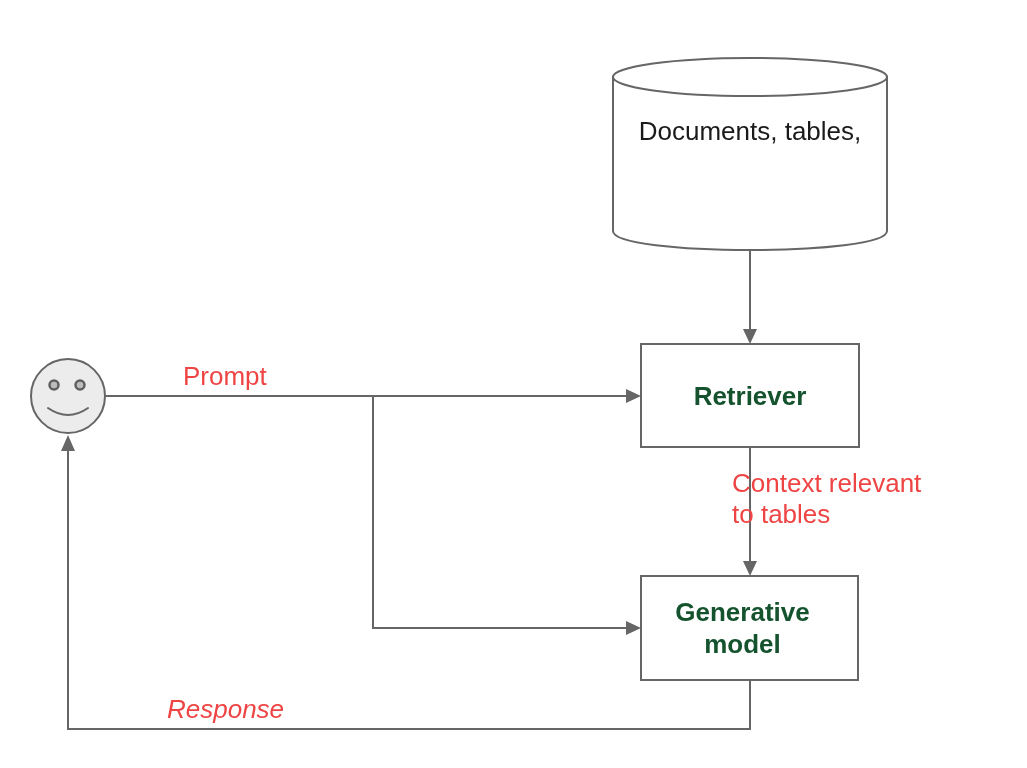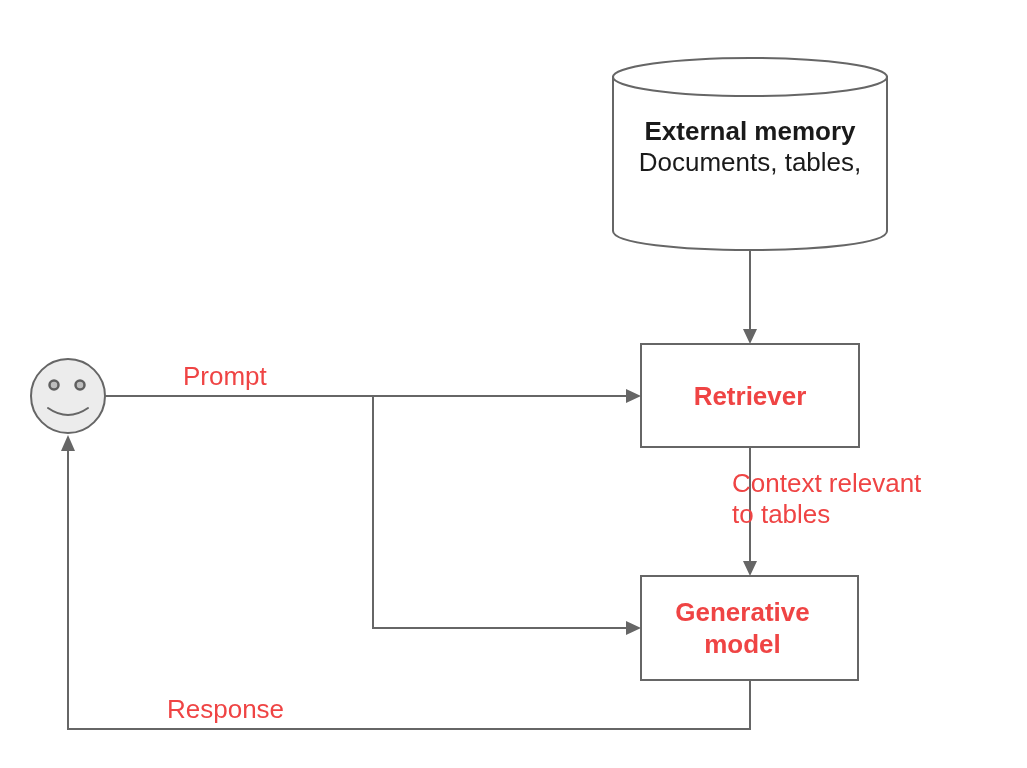--- a/index.html
+++ b/index.html
@@ -62,21 +62,21 @@
   }
   .node-label {
     position: absolute;
     display: flex;
     flex-direction: column;
     align-items: center;
     justify-content: center;
     text-align: center;
     font-size: 26px;
     line-height: 32px;
-    color: #ef4444;
+    color: #14532d;
   }
   .cyl-text {
     position: absolute;
     left: 613px;
     top: 116px;
     width: 274px;
     text-align: center;
     font-size: 26px;
     line-height: 31px;
     color: #1a1a1a;
@@ -93,21 +93,21 @@
   }
   .generative-label-box {
     left: 641px;
     top: 576px;
     width: 203px;
     height: 104px;
     font-weight: 700;
   }
   .prompt-label { left: 183px; top: 361px; }
   .context-label { left: 732px; top: 468px; }
-  .response-label { left: 167px; top: 694px; }
+  .response-label { left: 167px; top: 694px; font-style: italic; }
 </style>
 </head>
 <body>
 
 <div class="canvas">
 
   <svg class="diagram-svg" viewBox="0 0 1027 768" xmlns="http://www.w3.org/2000/svg">
 
     <g>
       <path class="node" d="M 613 77 L 613 231 C 613 256.3 887 256.3 887 231 L 887 77 Z"></path>
@@ -146,21 +146,20 @@
     </g>
 
     <g>
       <polyline class="edge" points="750,680 750,729 68,729 68,451"></polyline>
       <polygon class="arrowhead" points="68,435 61,451 75,451"></polygon>
     </g>
 
   </svg>
 
   <div class="cyl-text">
-    <div class="title">External memory</div>
     <div>Documents, tables,</div>
   </div>
 
   <div class="node-label retriever-label-box">
     <div>Retriever</div>
   </div>
 
   <div class="node-label generative-label-box">
     <div>Generative</div>
     <div>model</div>

